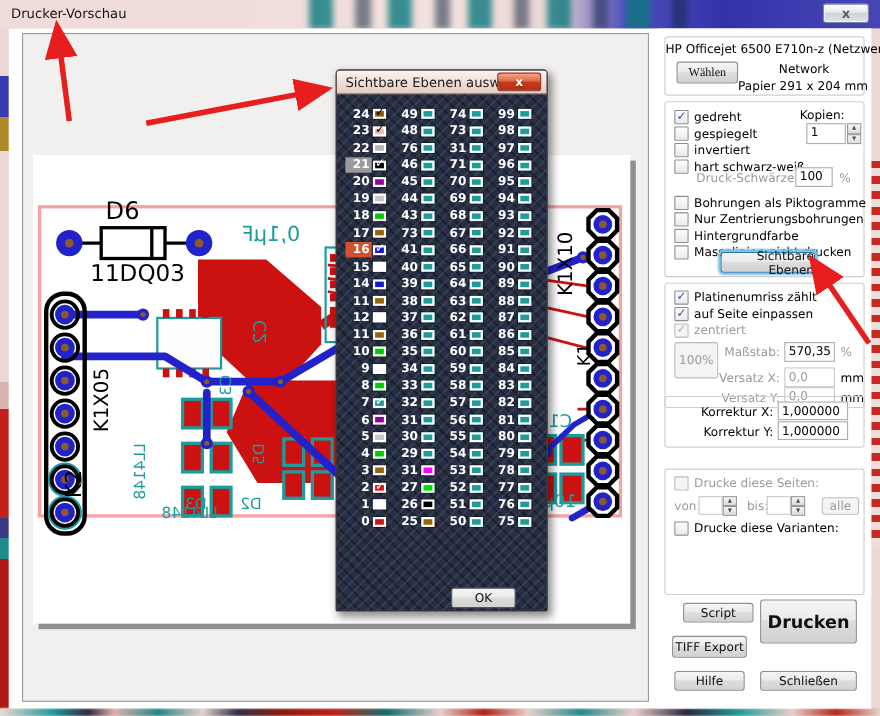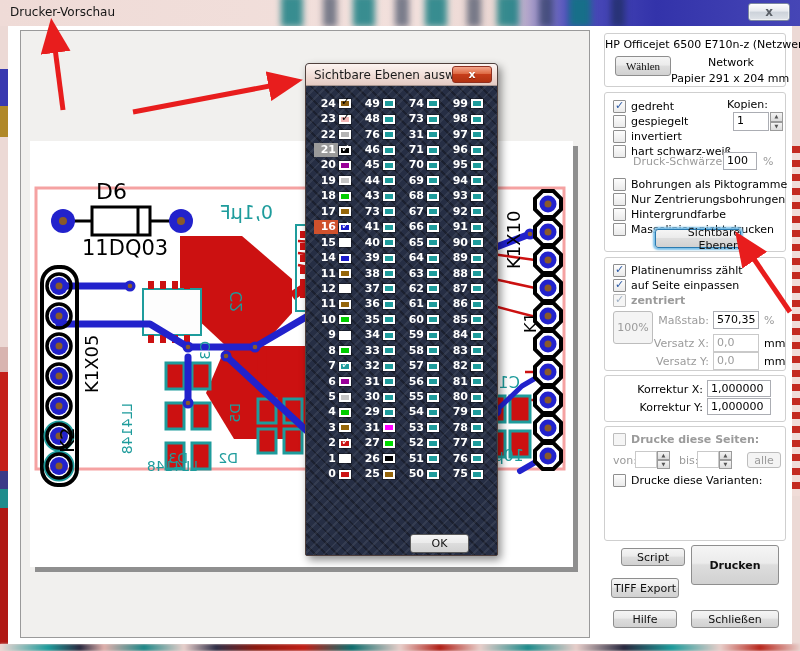--- a/index.html
+++ b/index.html
@@ -31,29 +31,29 @@
     box-shadow:5px 5px 0 0 #8f8f8f;}
   .paper svg{position:absolute;left:0;top:0;}
 
   
   .panel{position:absolute;left:590px;top:0;width:194px;height:618px;background:#fff;font-size:11px;color:#000;}
   .grp{position:absolute;border:1px solid #cfcfcf;border-radius:3px;}
   .btn{position:absolute;border:1px solid #8e8e8e;border-radius:3px;font-size:11px;color:#111;text-align:center;
     background:linear-gradient(#f5f5f5,#ebebeb 45%,#dddddd 50%,#d1d1d1);display:flex;align-items:center;justify-content:center;}
   .btn.focus{border:1px solid #2a7ab0;box-shadow:0 0 2px 2px #7cc0e8;text-align:right;}
   .btn.dis{color:#9b9b9b;border-color:#bdbdbd;background:#f4f4f4;}
-  .btn.big{font-weight:bold;font-size:11px;}
+  .btn.big{font-weight:bold;font-size:16px;}
   .cbrow{display:flex;align-items:flex-end;height:14px;margin-bottom:1px;}
   .cb{width:13px;height:13px;border:1px solid #8e8e8e;border-radius:1px;background:linear-gradient(#fdfdfd,#eaeaea);
     position:relative;flex:0 0 13px;}
   .cb.on::after{content:"✓";position:absolute;left:1px;top:-2px;font-size:11px;font-weight:bold;color:#2c5aa5;}
   .cb.dis{border-color:#bcbcbc;background:#f5f5f5;}
   .cb.dis.on::after{color:#9fb0c4;}
   .cblab{margin-left:5px;white-space:nowrap;}
-  .cbrow.dis .cblab{color:#9b9b9b;font-weight:bold;}
+  .cbrow.dis .cblab{color:#9b9b9b;}
   .field{position:absolute;border:1px solid #abadb3;background:#fff;font-size:11px;padding:1px 3px;line-height:13px;overflow:hidden;}
   .field.dis{color:#9b9b9b;border-color:#c9c9c9;}
   .lab{position:absolute;white-space:nowrap;}
   .lab.dis{color:#9b9b9b;}
   .spin{position:absolute;width:13px;display:flex;flex-direction:column;}
   .spin span{flex:1;border:1px solid #9b9b9b;background:linear-gradient(#f4f4f4,#dcdcdc);font-size:5px;line-height:7px;text-align:center;color:#555;}
 
   
   .dialog{position:absolute;left:305px;top:63px;width:193px;height:493px;border:1px solid #50403c;border-radius:4px 4px 2px 2px;
     box-shadow:3px 4px 8px rgba(0,0,0,.45);background:#262e44;overflow:hidden;}
@@ -362,21 +362,21 @@
         <div class="field" style="left:108px;top:53px;width:46px;height:18px;">570,35</div>
         <div class="lab dis" style="left:159px;top:56px;">%</div>
         <div class="lab dis" style="left:0;top:79px;width:104px;text-align:right;">Versatz X:</div>
         <div class="field dis" style="left:108px;top:76px;width:46px;height:18px;">0,0</div>
         <div class="lab" style="left:159px;top:79px;">mm</div>
         <div class="lab dis" style="left:0;top:97px;width:104px;text-align:right;">Versatz Y:</div>
         <div class="field dis" style="left:108px;top:94px;width:46px;height:18px;">0,0</div>
         <div class="lab" style="left:159px;top:97px;">mm</div>
       </div>
 
-      <div class="grp" style="left:6px;top:349px;width:182px;height:47px;">
+      <div class="grp" style="left:6px;top:334px;width:182px;height:47px;">
         <div class="lab" style="left:0;top:7px;width:98px;text-align:right;">Korrektur X:</div>
         <div class="field" style="left:102px;top:4px;width:64px;height:17px;">1,000000</div>
         <div class="lab" style="left:0;top:25px;width:98px;text-align:right;">Korrektur Y:</div>
         <div class="field" style="left:102px;top:22px;width:64px;height:17px;">1,000000</div>
       </div>
 
       <div class="grp" style="left:6px;top:400px;width:182px;height:115px;">
         <div class="cbrow dis" style="position:absolute;left:8px;top:5px;">
           <span class="cb dis"></span>
             <span class="cblab">Drucke diese Seiten:</span>

